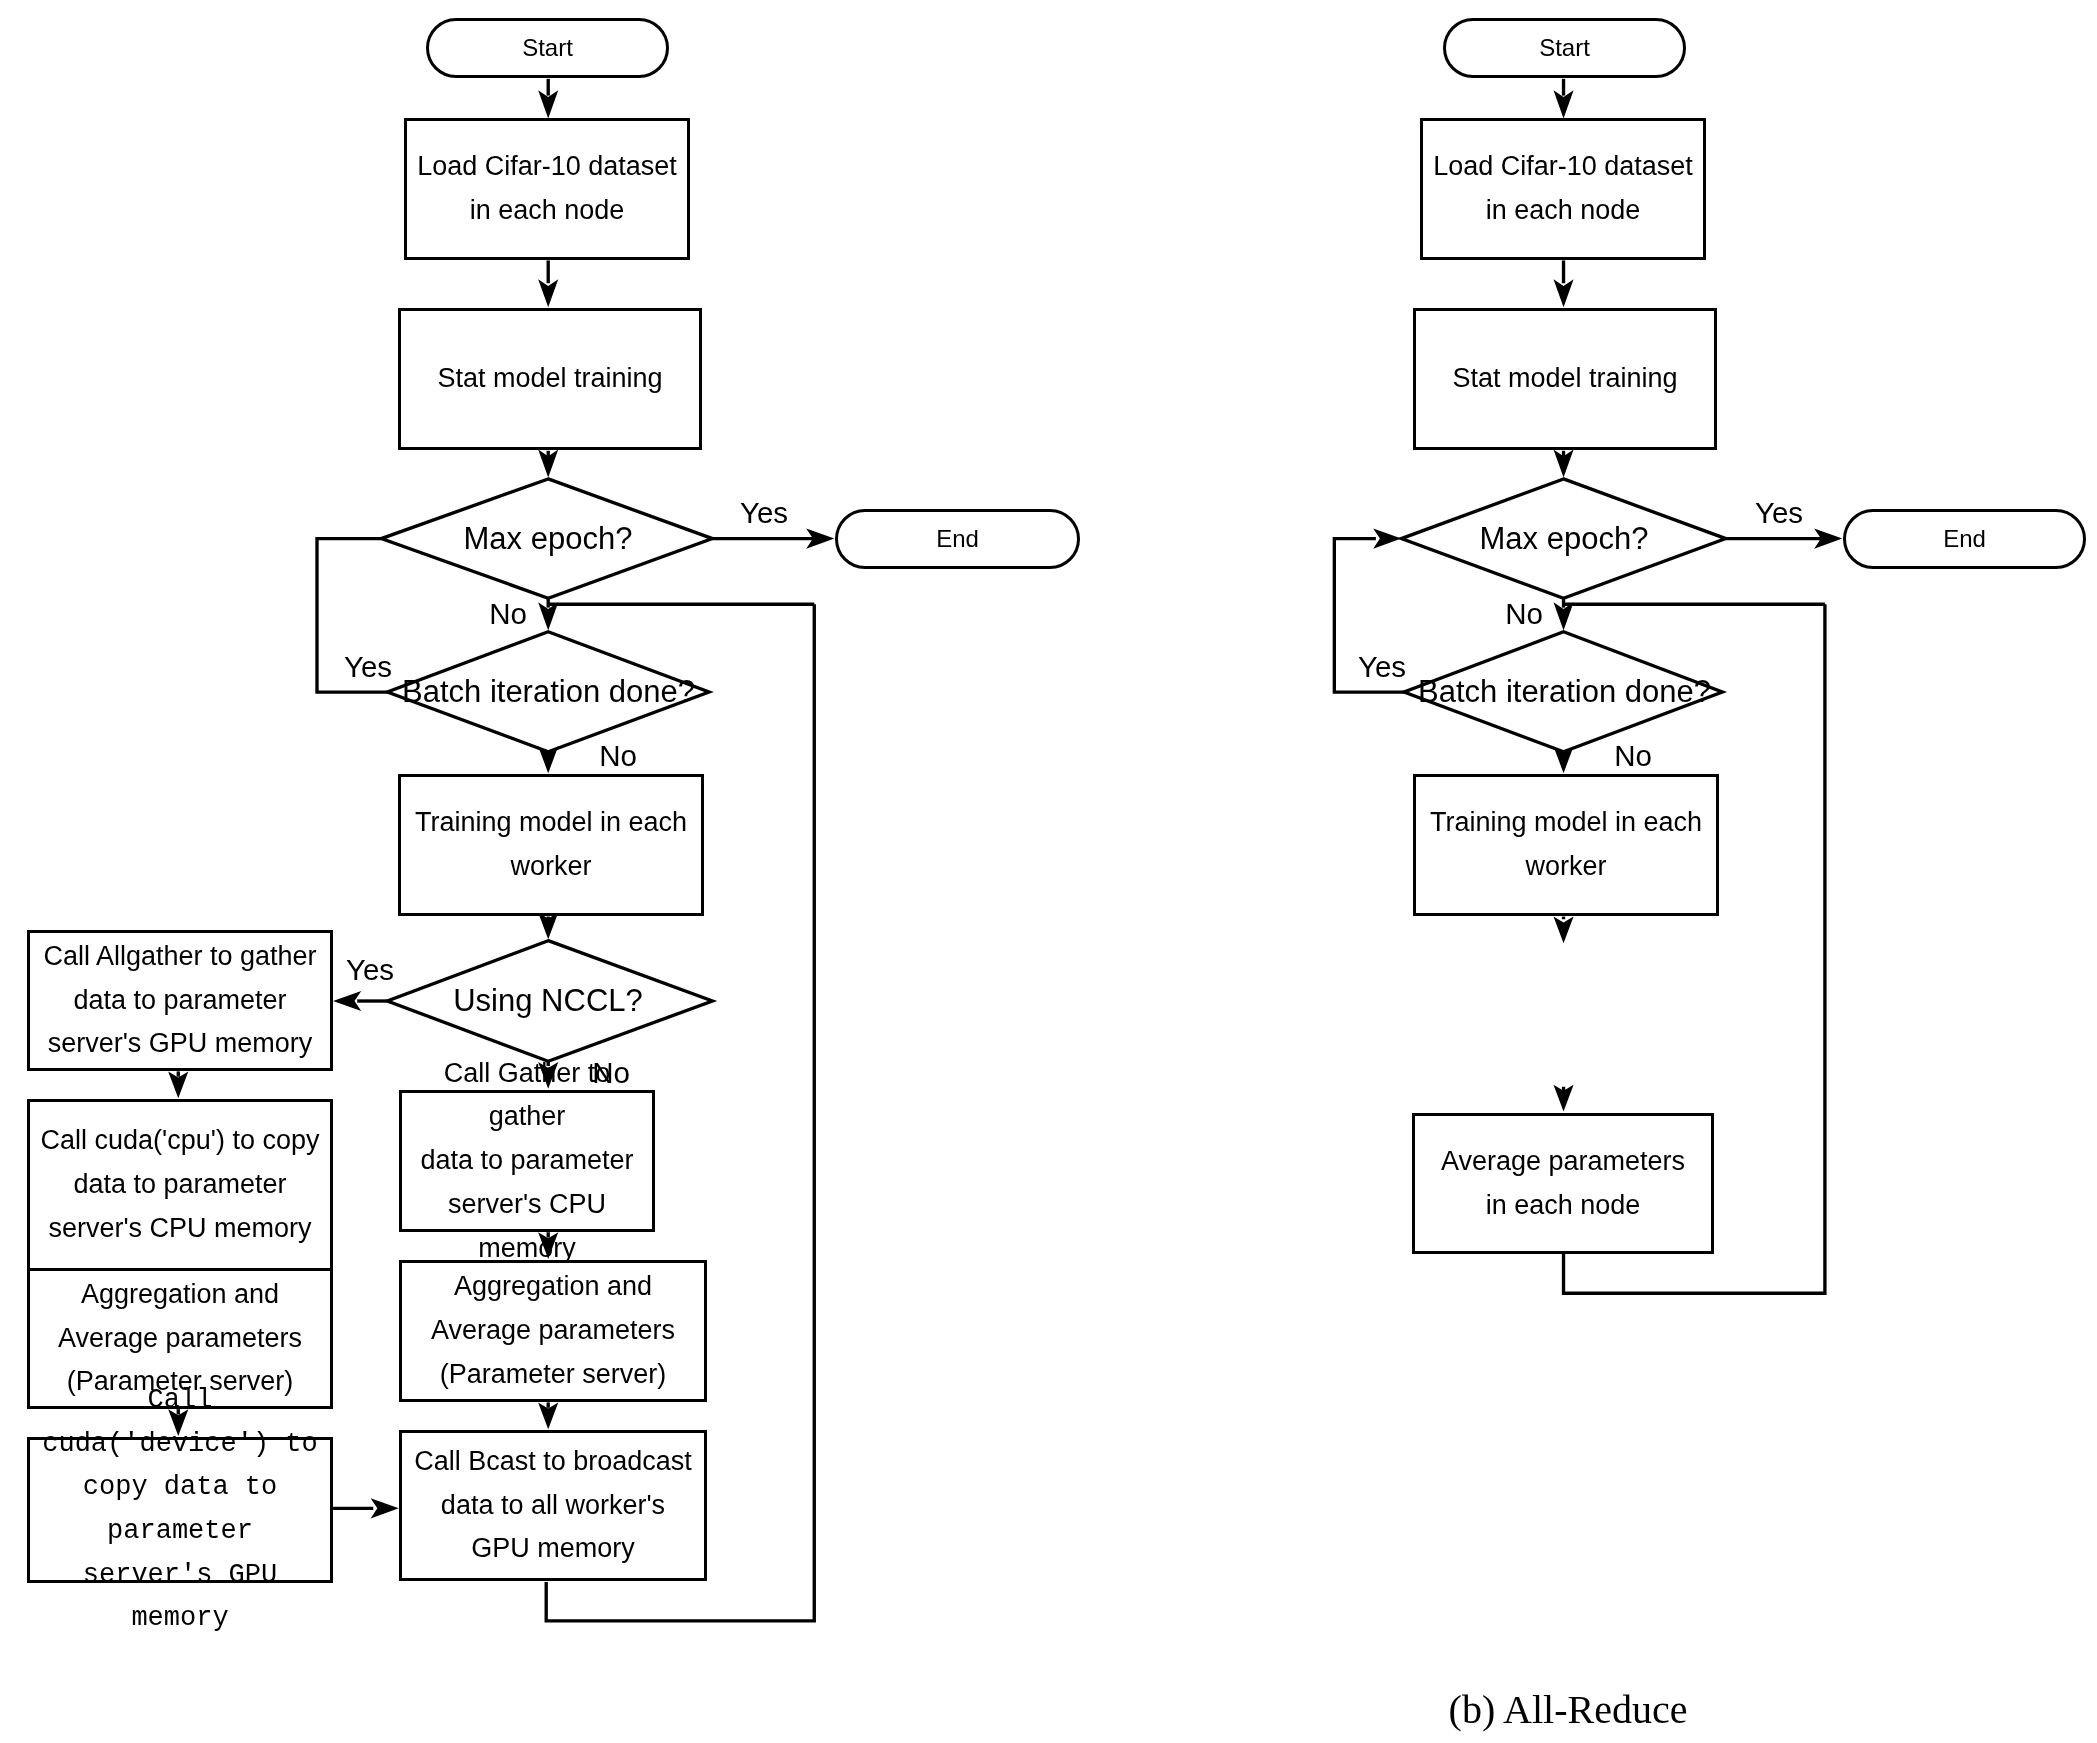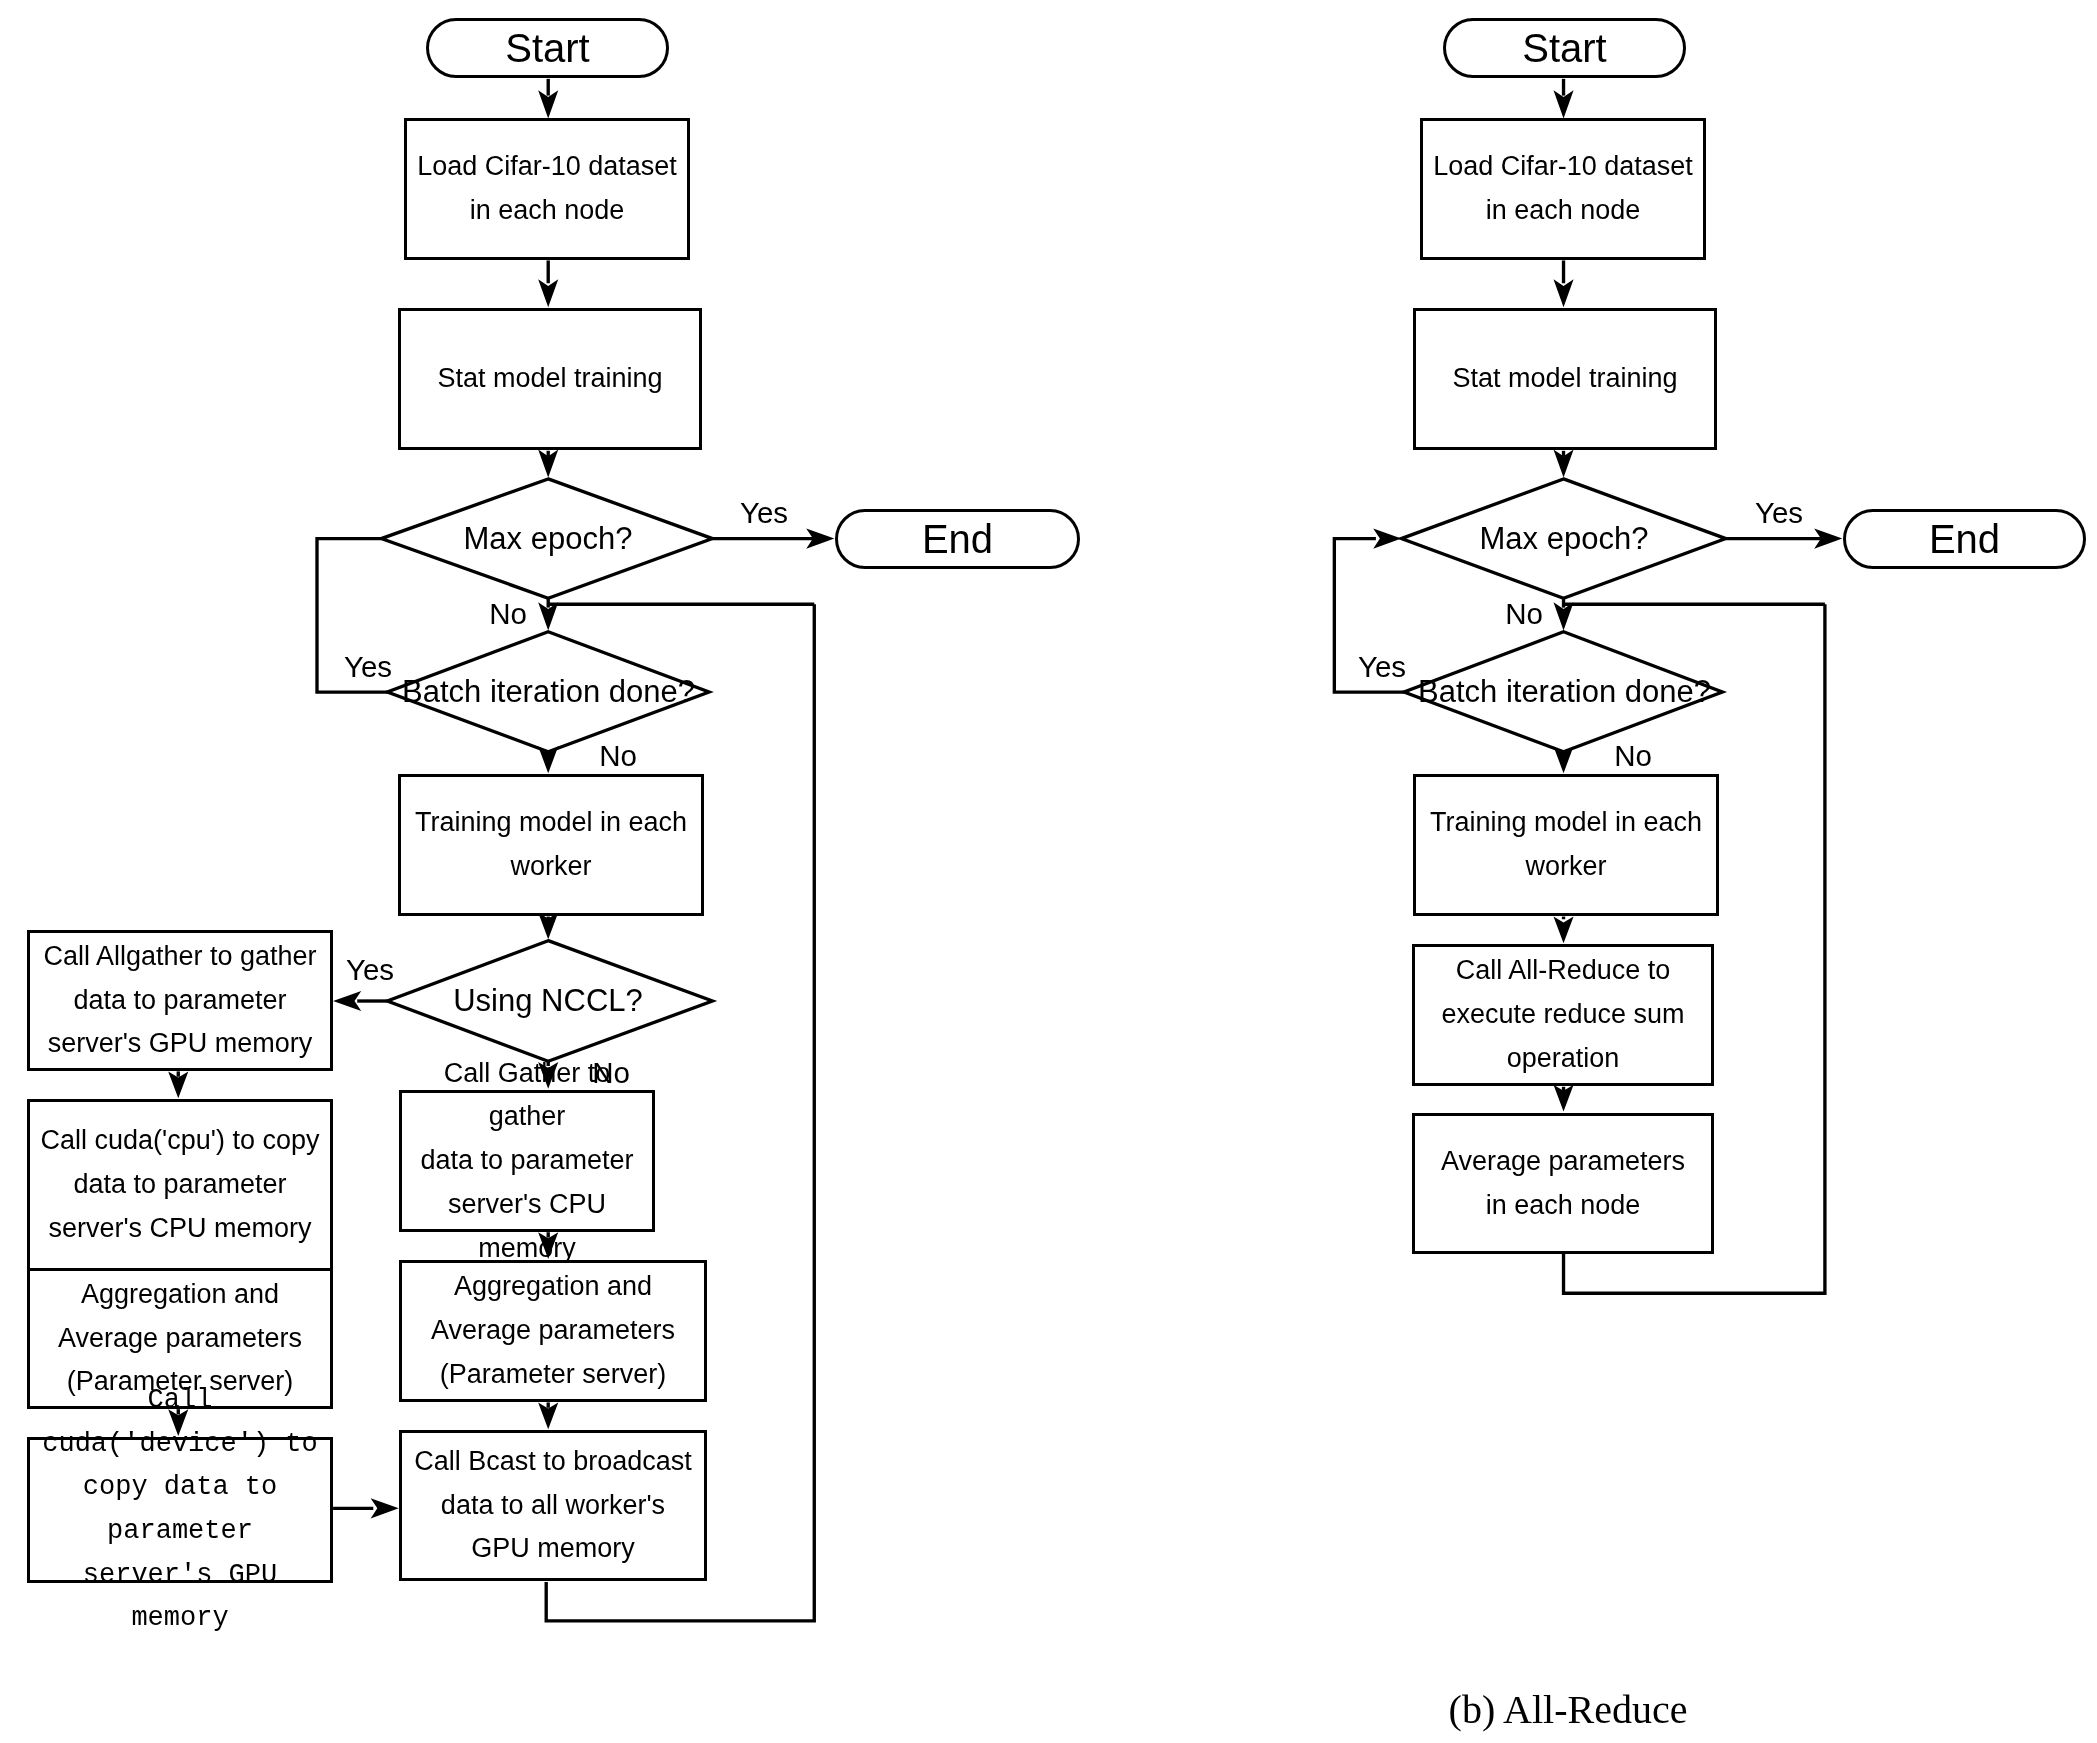--- a/index.html
+++ b/index.html
@@ -2,21 +2,21 @@
 <html style="font-size:10.7px"><head>
 <meta charset="utf-8">
 <style>
   html,body{margin:0;padding:0;background:#ffffff;}
   #canvas{position:relative;width:2097px;height:1744px;background:#ffffff;overflow:hidden;
           font-family:"Liberation Sans","DejaVu Sans",sans-serif;color:#000;}
   #wires{position:absolute;left:0;top:0;width:2097px;height:1744px;}
   .node{position:absolute;box-sizing:border-box;border:3.4px solid #000;background:#fff;
         display:flex;align-items:center;justify-content:center;text-align:center;
         white-space:pre-line;font-size:27px;line-height:1.62;}
-  .oval{border-radius:32px;font-size:40px;line-height:1.1;}
+  .oval{border-radius:32px;font-size:24px;line-height:1.1;}
   .dlabel{position:absolute;display:flex;align-items:center;justify-content:center;
           text-align:center;font-size:31px;white-space:pre-line;}
   .branch{position:absolute;display:flex;align-items:center;justify-content:center;
           text-align:center;font-size:29.5px;}
   .caption{position:absolute;display:flex;align-items:center;justify-content:center;
            text-align:center;font-size:40px;font-family:"Liberation Serif","DejaVu Serif",serif;}
   svg line, svg polyline{stroke:#000;stroke-width:5;fill:none;}
   svg polygon.head{fill:#000;stroke:none;}
   svg polygon.diamond{fill:#fff;stroke:#000;stroke-width:5;}
 </style>
@@ -149,23 +149,20 @@
 
   <div class="node oval" style="left:1443px;top:18px;width:243px;height:60px;">Start</div>
   <div class="node" style="left:1420px;top:118px;width:286px;height:142px;">Load Cifar-10 dataset
 in each node</div>
   <div class="node" style="left:1413px;top:308px;width:304px;height:142px;">Stat model training</div>
   <div class="dlabel" style="left:1430px;top:522px;width:268px;height:34px;">Max epoch?</div>
   <div class="node oval" style="left:1843px;top:509px;width:243px;height:60px;">End</div>
   <div class="dlabel" style="left:1390px;top:675px;width:349px;height:34px;">Batch iteration done?</div>
   <div class="node" style="left:1413px;top:774px;width:306px;height:142px;">Training model in each
 worker</div>
-  <div class="node" style="left:1412px;top:944px;width:302px;height:142px;">Call All-Reduce to
-execute reduce sum
-operation</div>
   <div class="node" style="left:1412px;top:1113px;width:302px;height:141px;">Average parameters
 in each node</div>
 
   <div class="branch" style="left:1739px;top:494px;width:80px;height:38px;">Yes</div>
   <div class="branch" style="left:1487px;top:595px;width:74px;height:38px;">No</div>
   <div class="branch" style="left:1342px;top:648px;width:80px;height:38px;">Yes</div>
   <div class="branch" style="left:1593px;top:737px;width:80px;height:38px;">No</div>
   <div class="caption" style="left:1233px;top:1679px;width:670px;height:60px;">(b) All-Reduce</div>
 
 </div>

